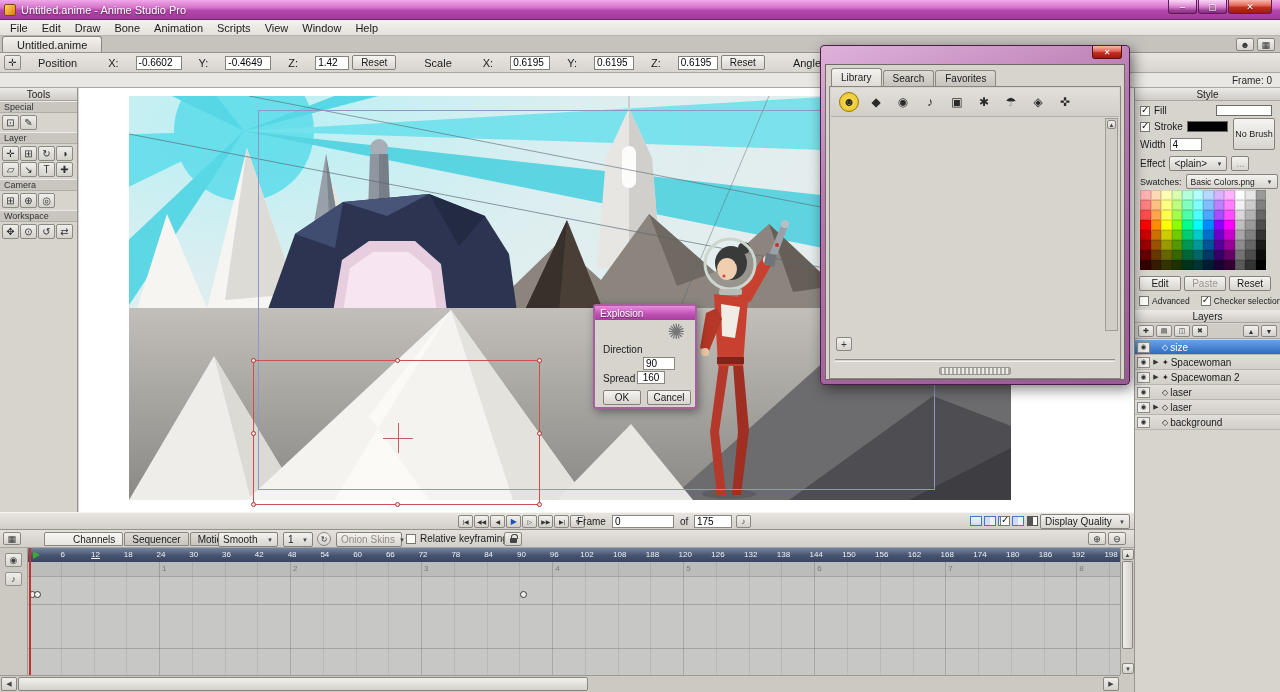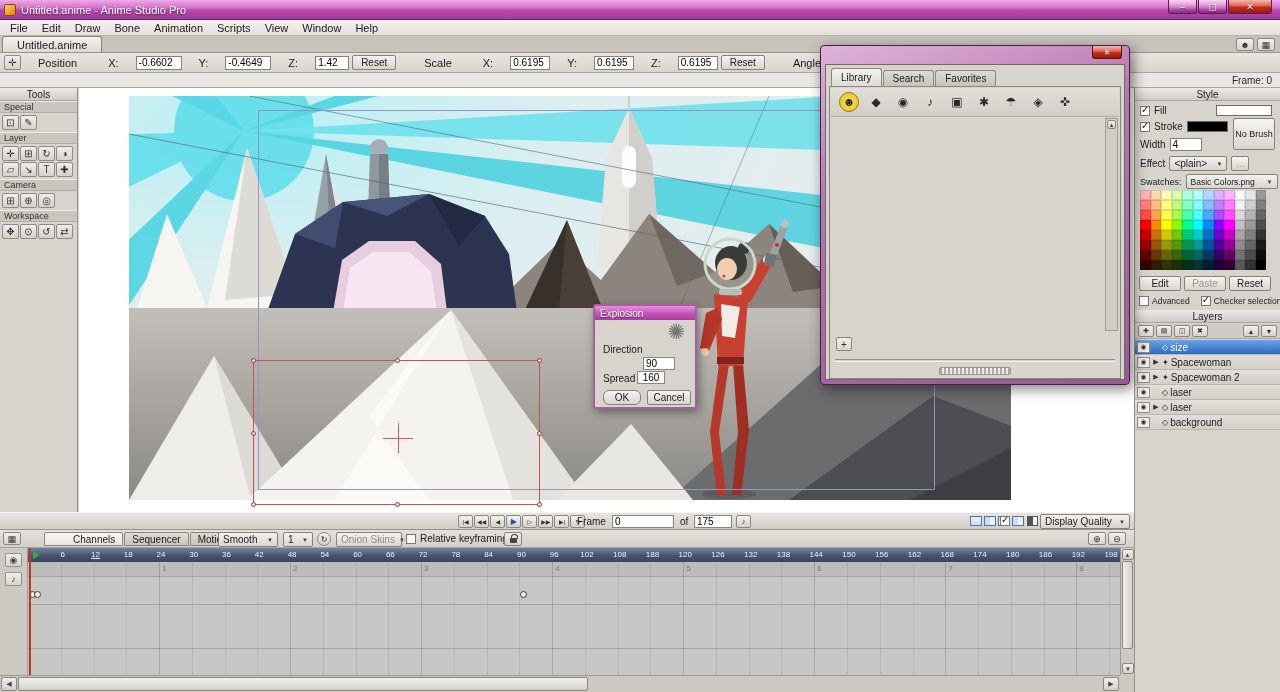--- a/index.html
+++ b/index.html
@@ -763,18 +763,18 @@
   </div>
 
   <div class="explosion">
     <div class="exp-title">Explosion</div>
     <div class="exp-body">
       <span class="exp-label" style="left:8px;top:24px;">Direction</span>
       <span class="exp-burst">✺</span>
       <input class="exp-input" style="left: 48px; top: 37px; width: 32px;" value="90">
       <span class="exp-label" style="left:8px;top:53px;">Spread</span>
       <input class="exp-input" style="left: 42px; top: 51px; width: 28px; text-align: center;" value="160">
-      <div class="exp-btn" style="left:8px;top:70px;width:38px;border-radius:6px;">OK</div>
+      <div class="exp-btn" style="left:8px;top:70px;width:38px;">OK</div>
       <div class="exp-btn" style="left:52px;top:70px;width:44px;">Cancel</div>
     </div>
   </div>
 
 </div>
 
 </body></html>

